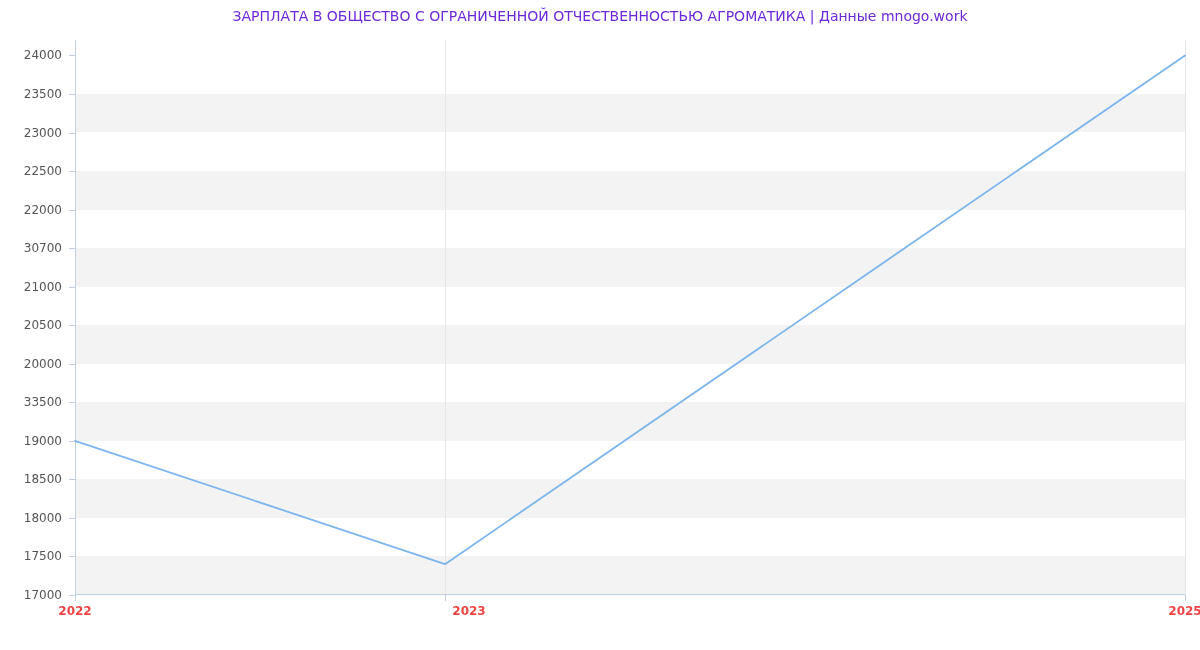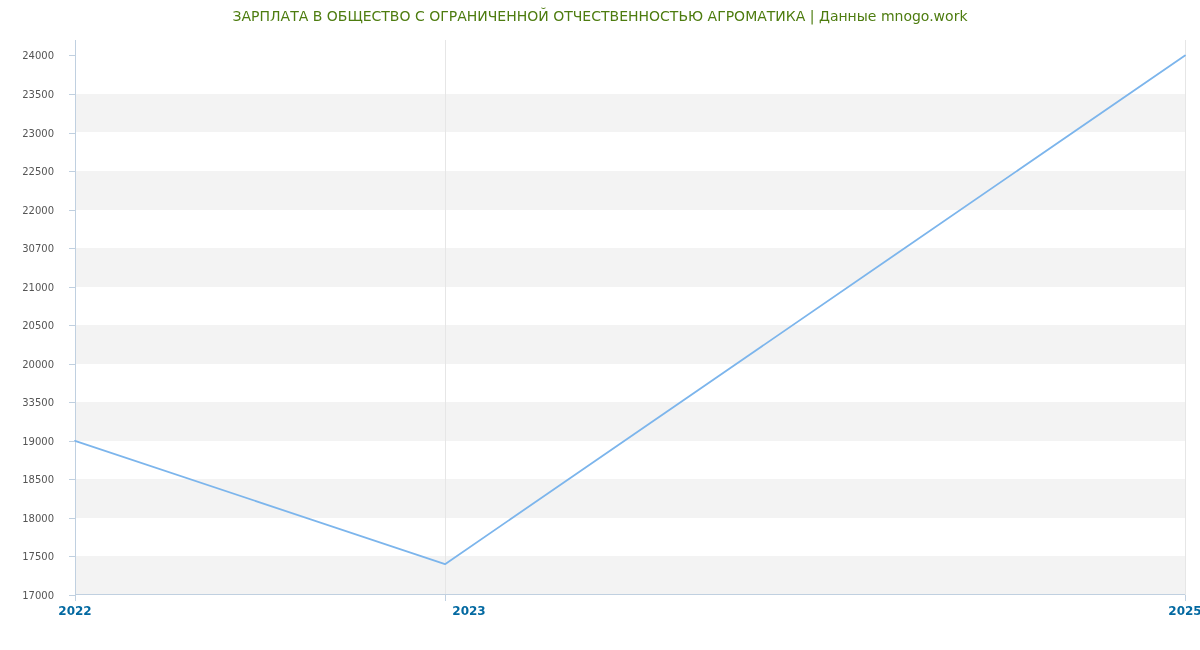--- a/index.html
+++ b/index.html
@@ -17,21 +17,21 @@
     height: 650px;
   }
   .title {
     position: absolute;
     top: 8px;
     left: 0;
     width: 100%;
     text-align: center;
     font-size: 14px;
     font-weight: 500;
-    color: #4d7c0f;
+    color: #6d28d9;
   }
   .plot-area {
     position: absolute;
     left: 75px;
     top: 40px;
     width: 1110px;
     height: 555px;
     box-sizing: border-box;
   }
   .band {
@@ -79,39 +79,39 @@
   }
   .ylabels {
     position: absolute;
     left: 0;
     top: 40px;
     width: 70px;
     height: 555px;
   }
   .ylabel {
     position: absolute;
-    right: 16px;
+    right: 8px;
     transform: translateY(-50%);
-    font-size: 10px;
+    font-size: 12px;
     color: #555555;
     white-space: nowrap;
   }
   .xlabels {
     position: absolute;
     left: 75px;
     top: 600px;
     width: 1110px;
     height: 30px;
   }
   .xlabel {
     position: absolute;
     top: 4px;
     transform: translateX(-50%);
     font-size: 12px;
-    color: #0369a1;
+    color: #ef4444;
     font-weight: 600;
   }
   svg.line-layer {
     position: absolute;
     left: 0;
     top: 0;
     width: 100%;
     height: 100%;
     overflow: visible;
   }

